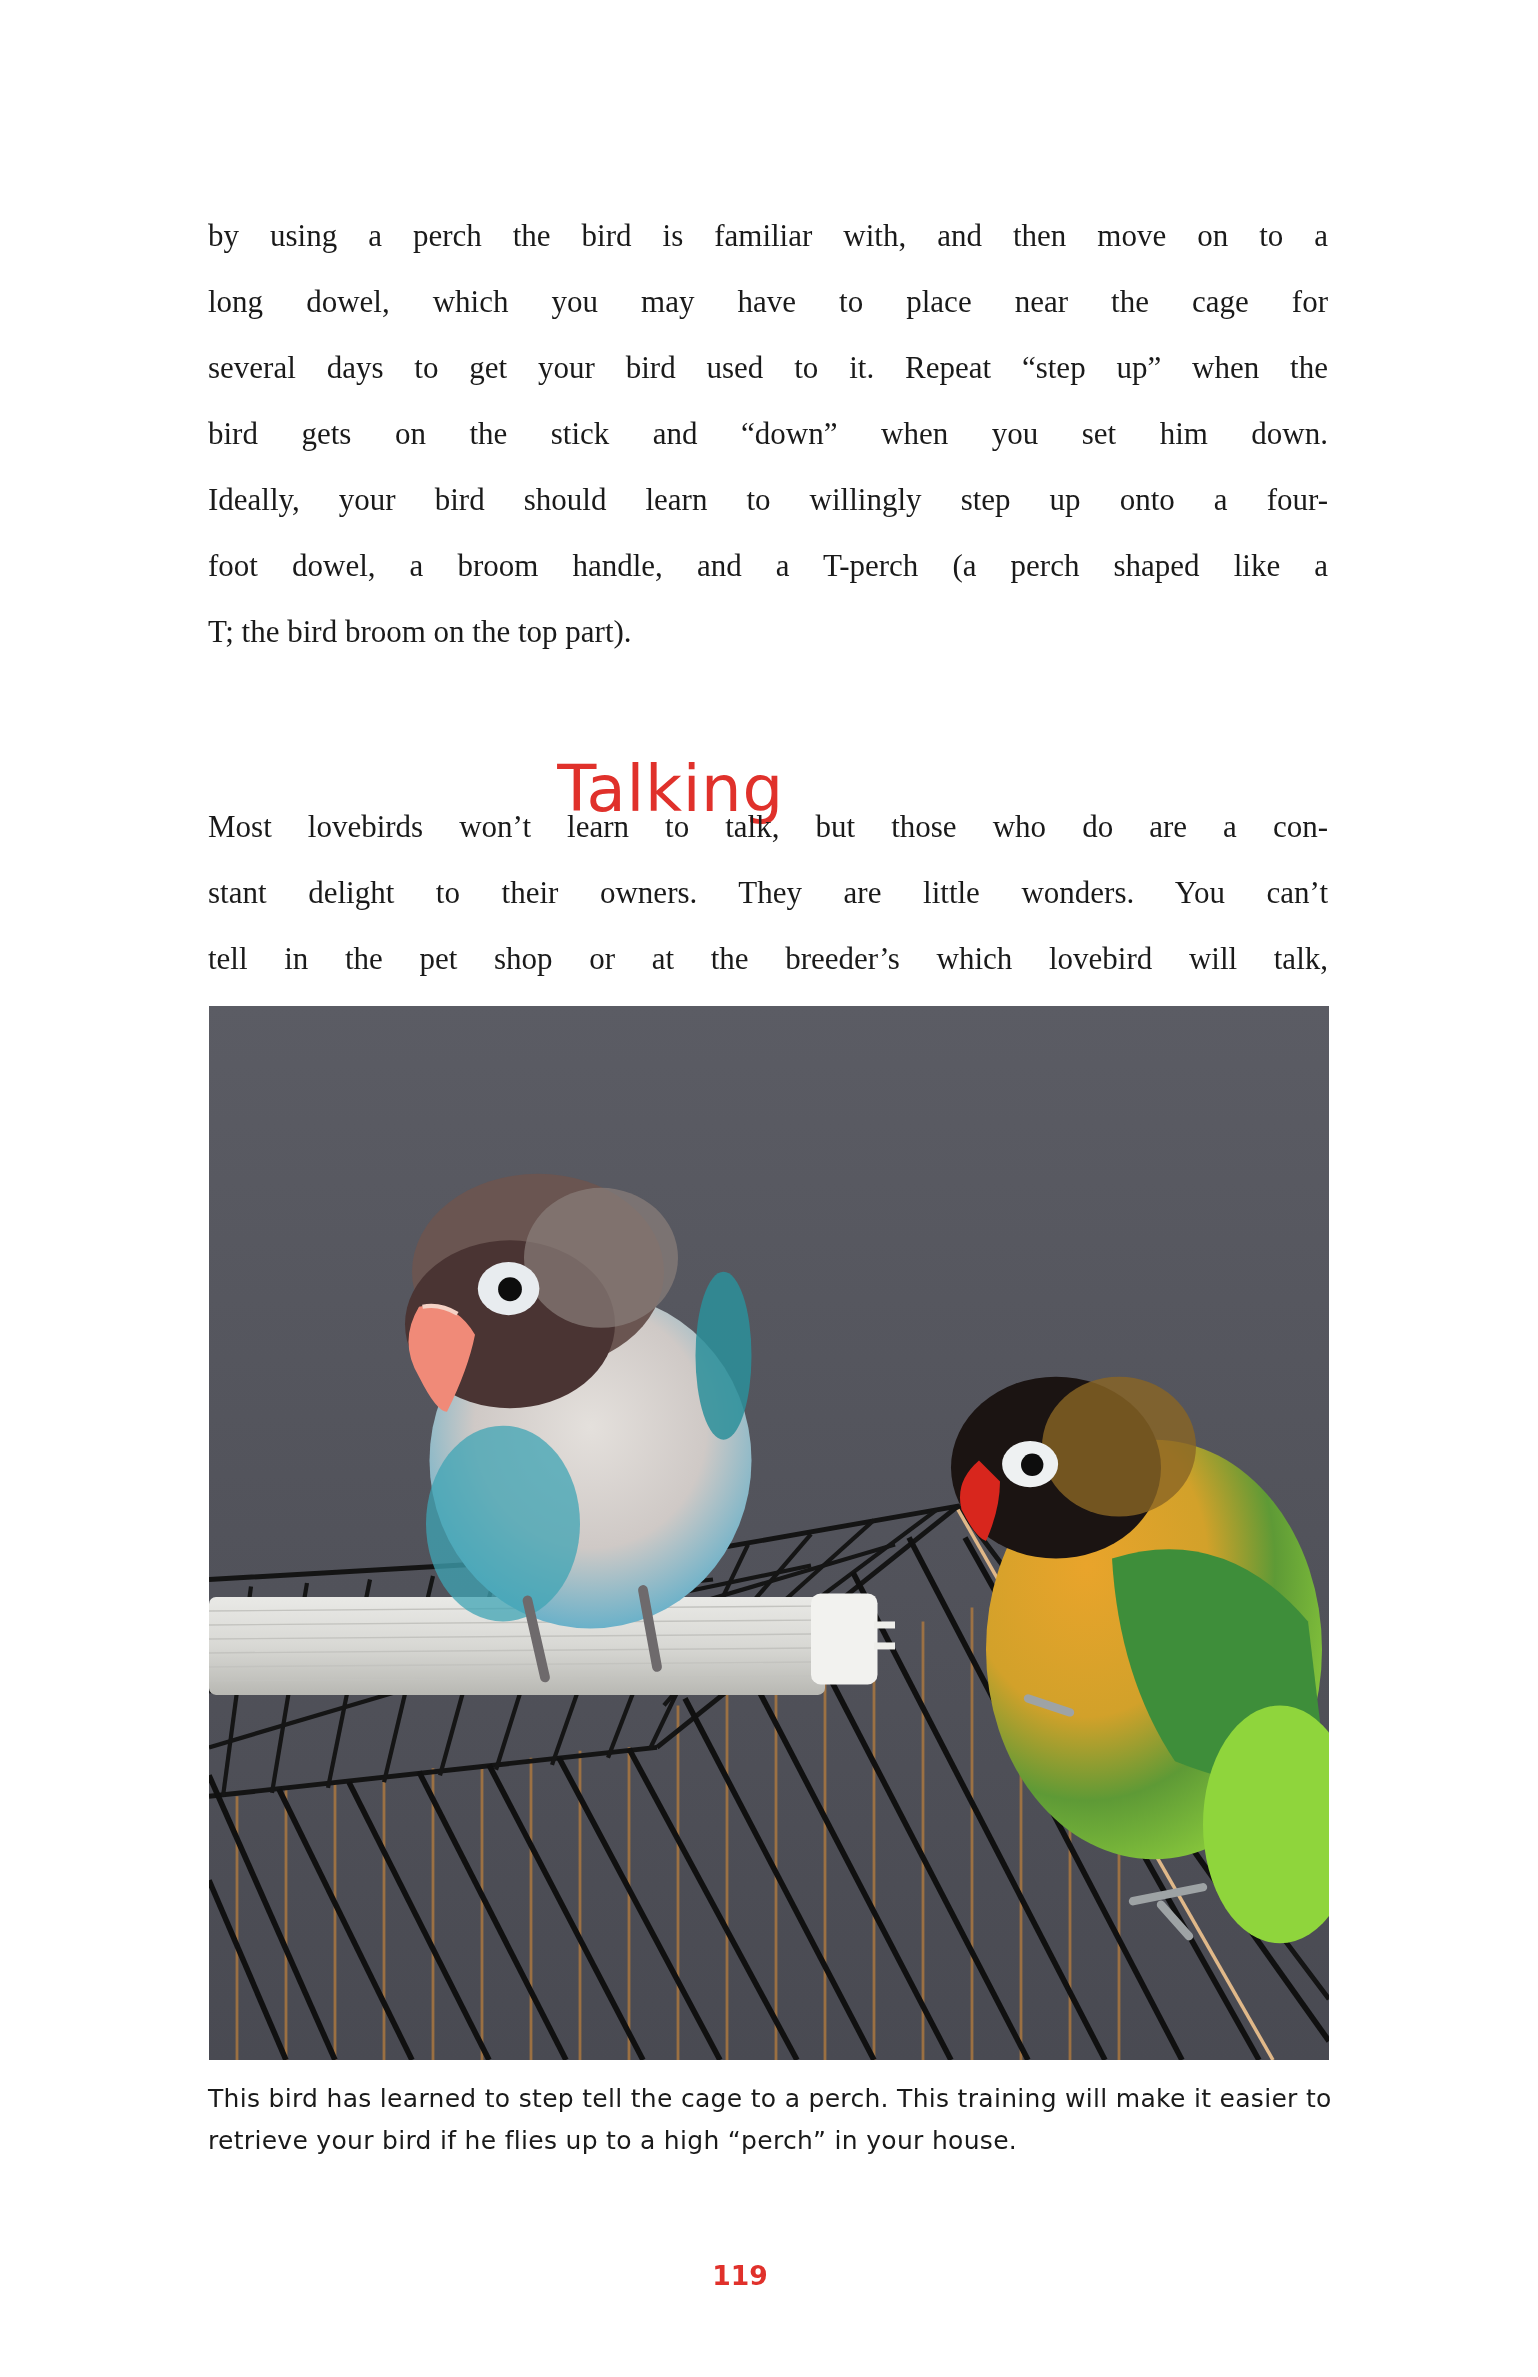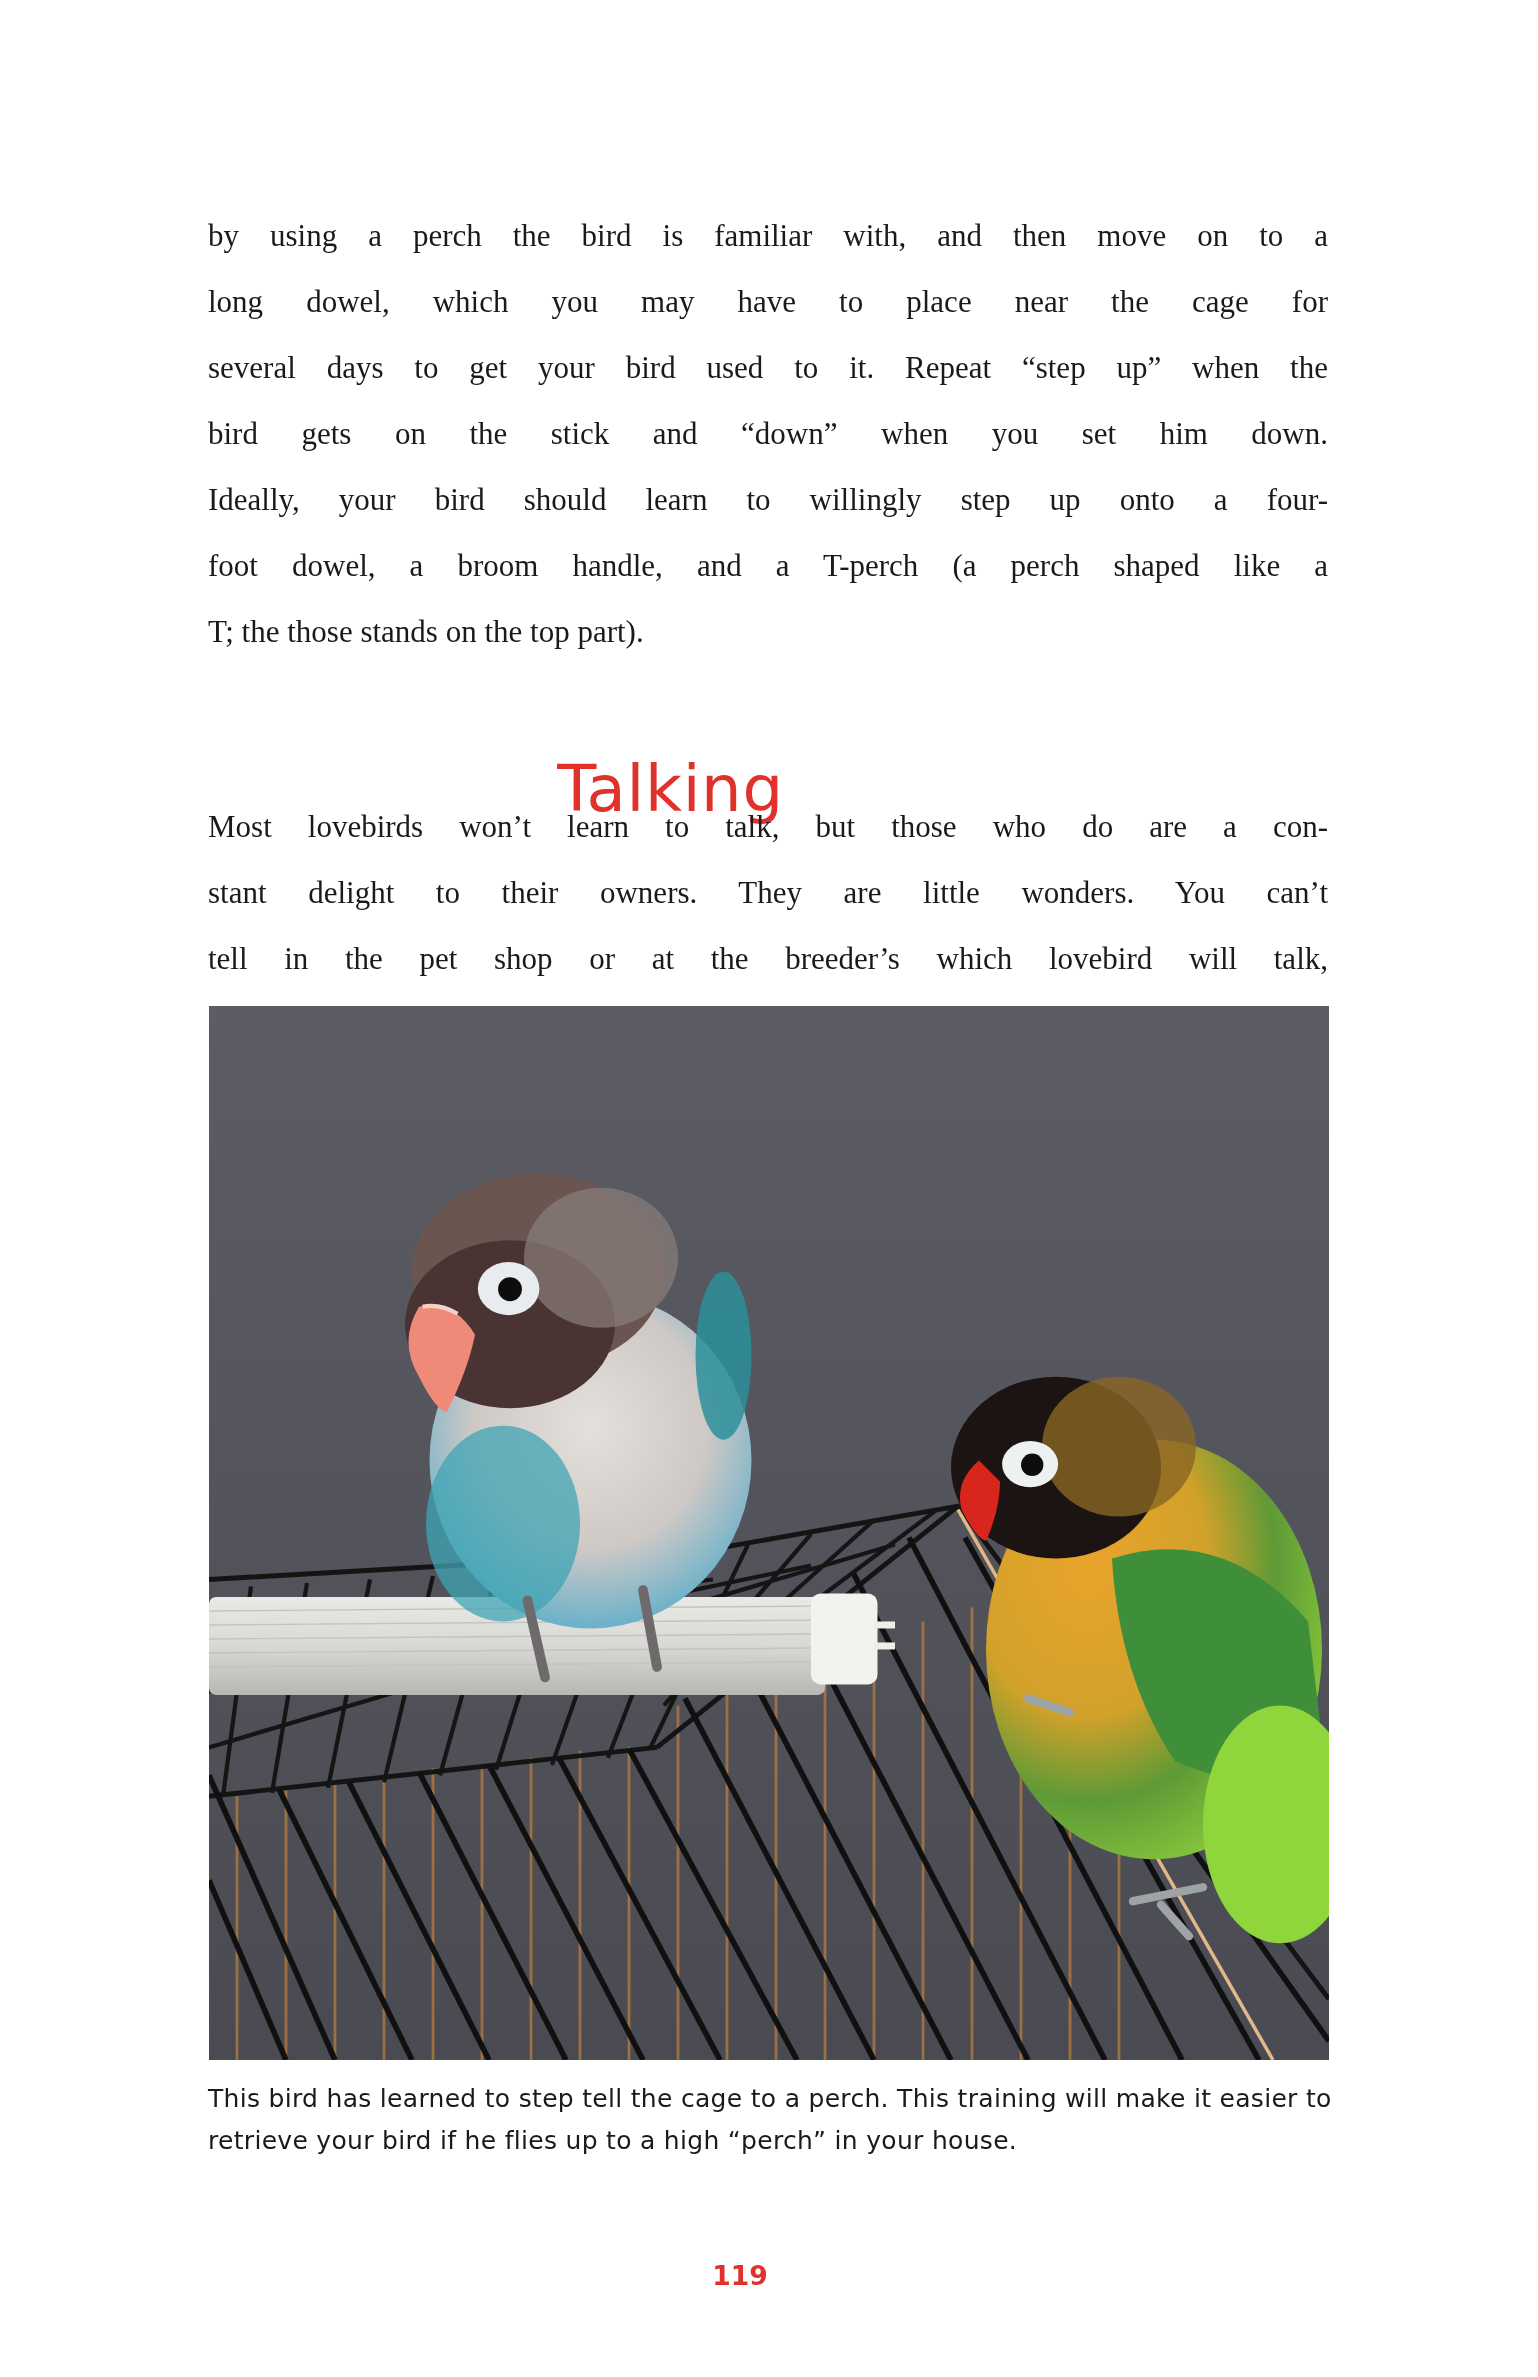--- a/index.html
+++ b/index.html
@@ -39,21 +39,21 @@
 </head>
 <body>
 
 <div id="para1" class="body-text">
   <span class="line">by using a perch the bird is familiar with, and then move on to a</span>
   <span class="line">long dowel, which you may have to place near the cage for</span>
   <span class="line">several days to get your bird used to it. Repeat “step up” when the</span>
   <span class="line">bird gets on the stick and “down” when you set him down.</span>
   <span class="line">Ideally, your bird should learn to willingly step up onto a four-</span>
   <span class="line">foot dowel, a broom handle, and a T-perch (a perch shaped like a</span>
-  <span class="line last">T; the those stands on the top part).</span>
+  <span class="line last">T; the bird broom on the top part).</span>
 </div>
 
 <h2 class="heading">Talking</h2>
 
 <div id="para2" class="body-text">
   <span class="line">Most lovebirds won’t learn to talk, but those who do are a con-</span>
   <span class="line">stant delight to their owners. They are little wonders. You can’t</span>
   <span class="line">tell in the pet shop or at the breeder’s which lovebird will talk,</span>
 </div>
 

